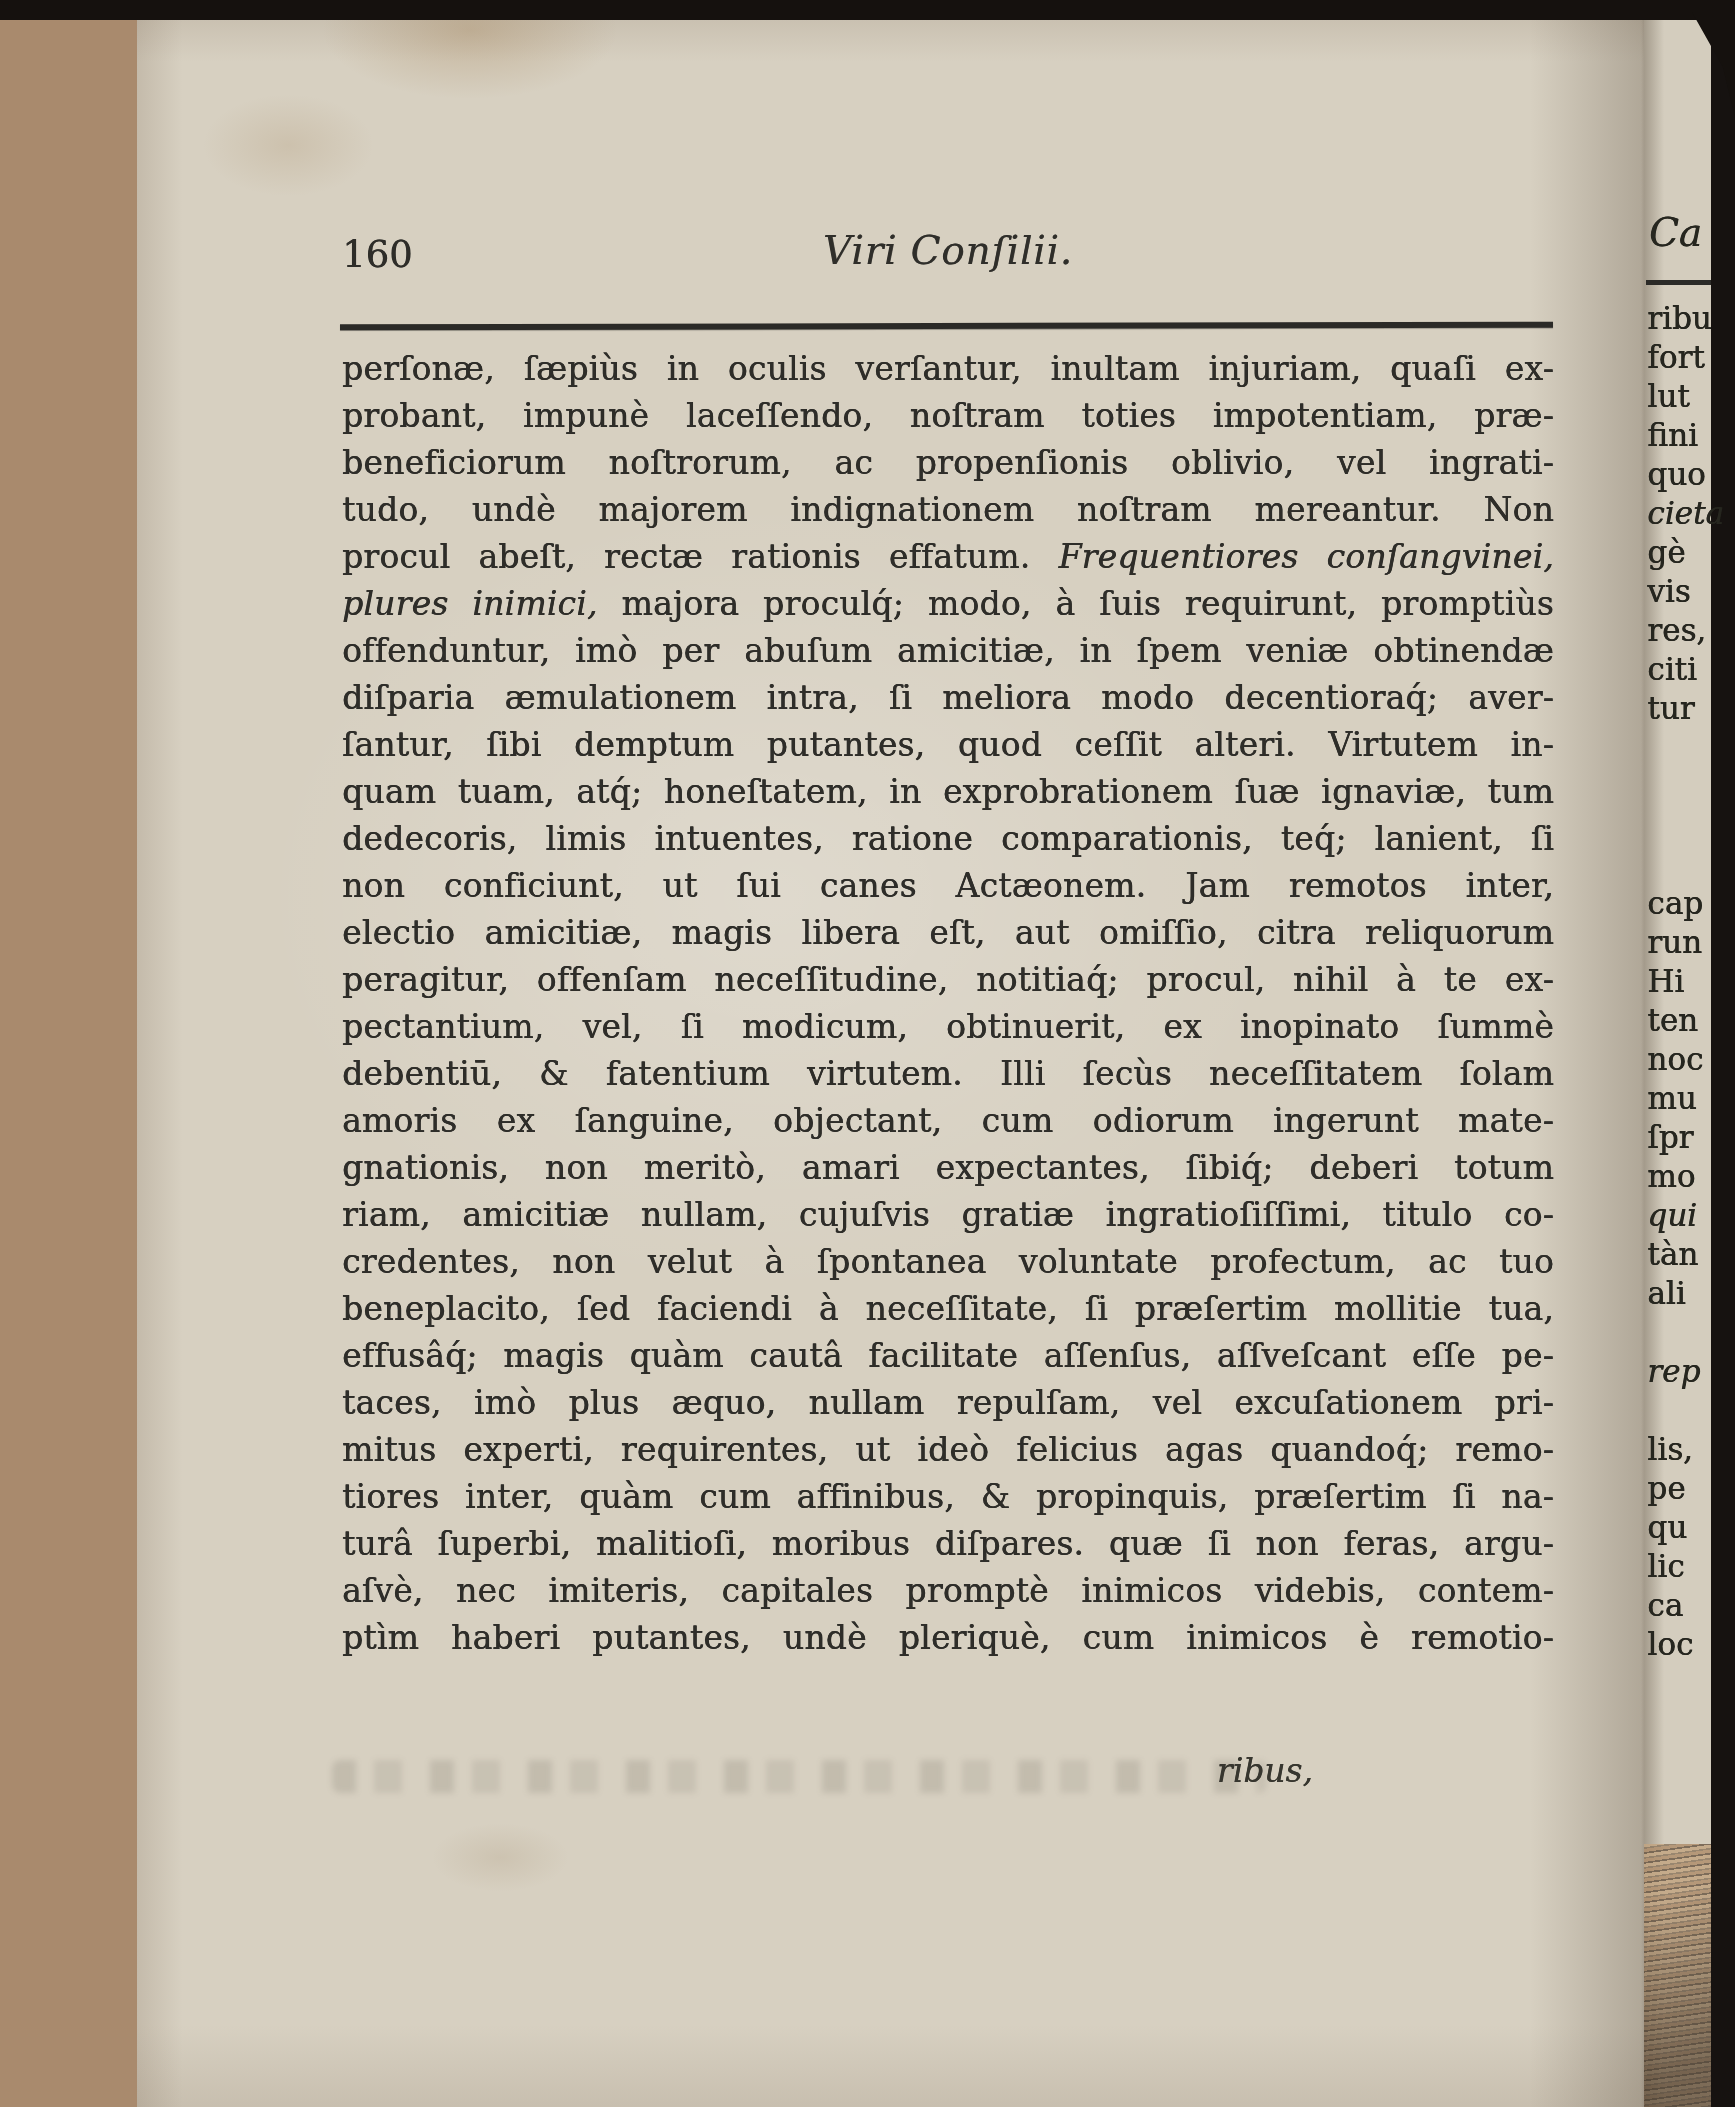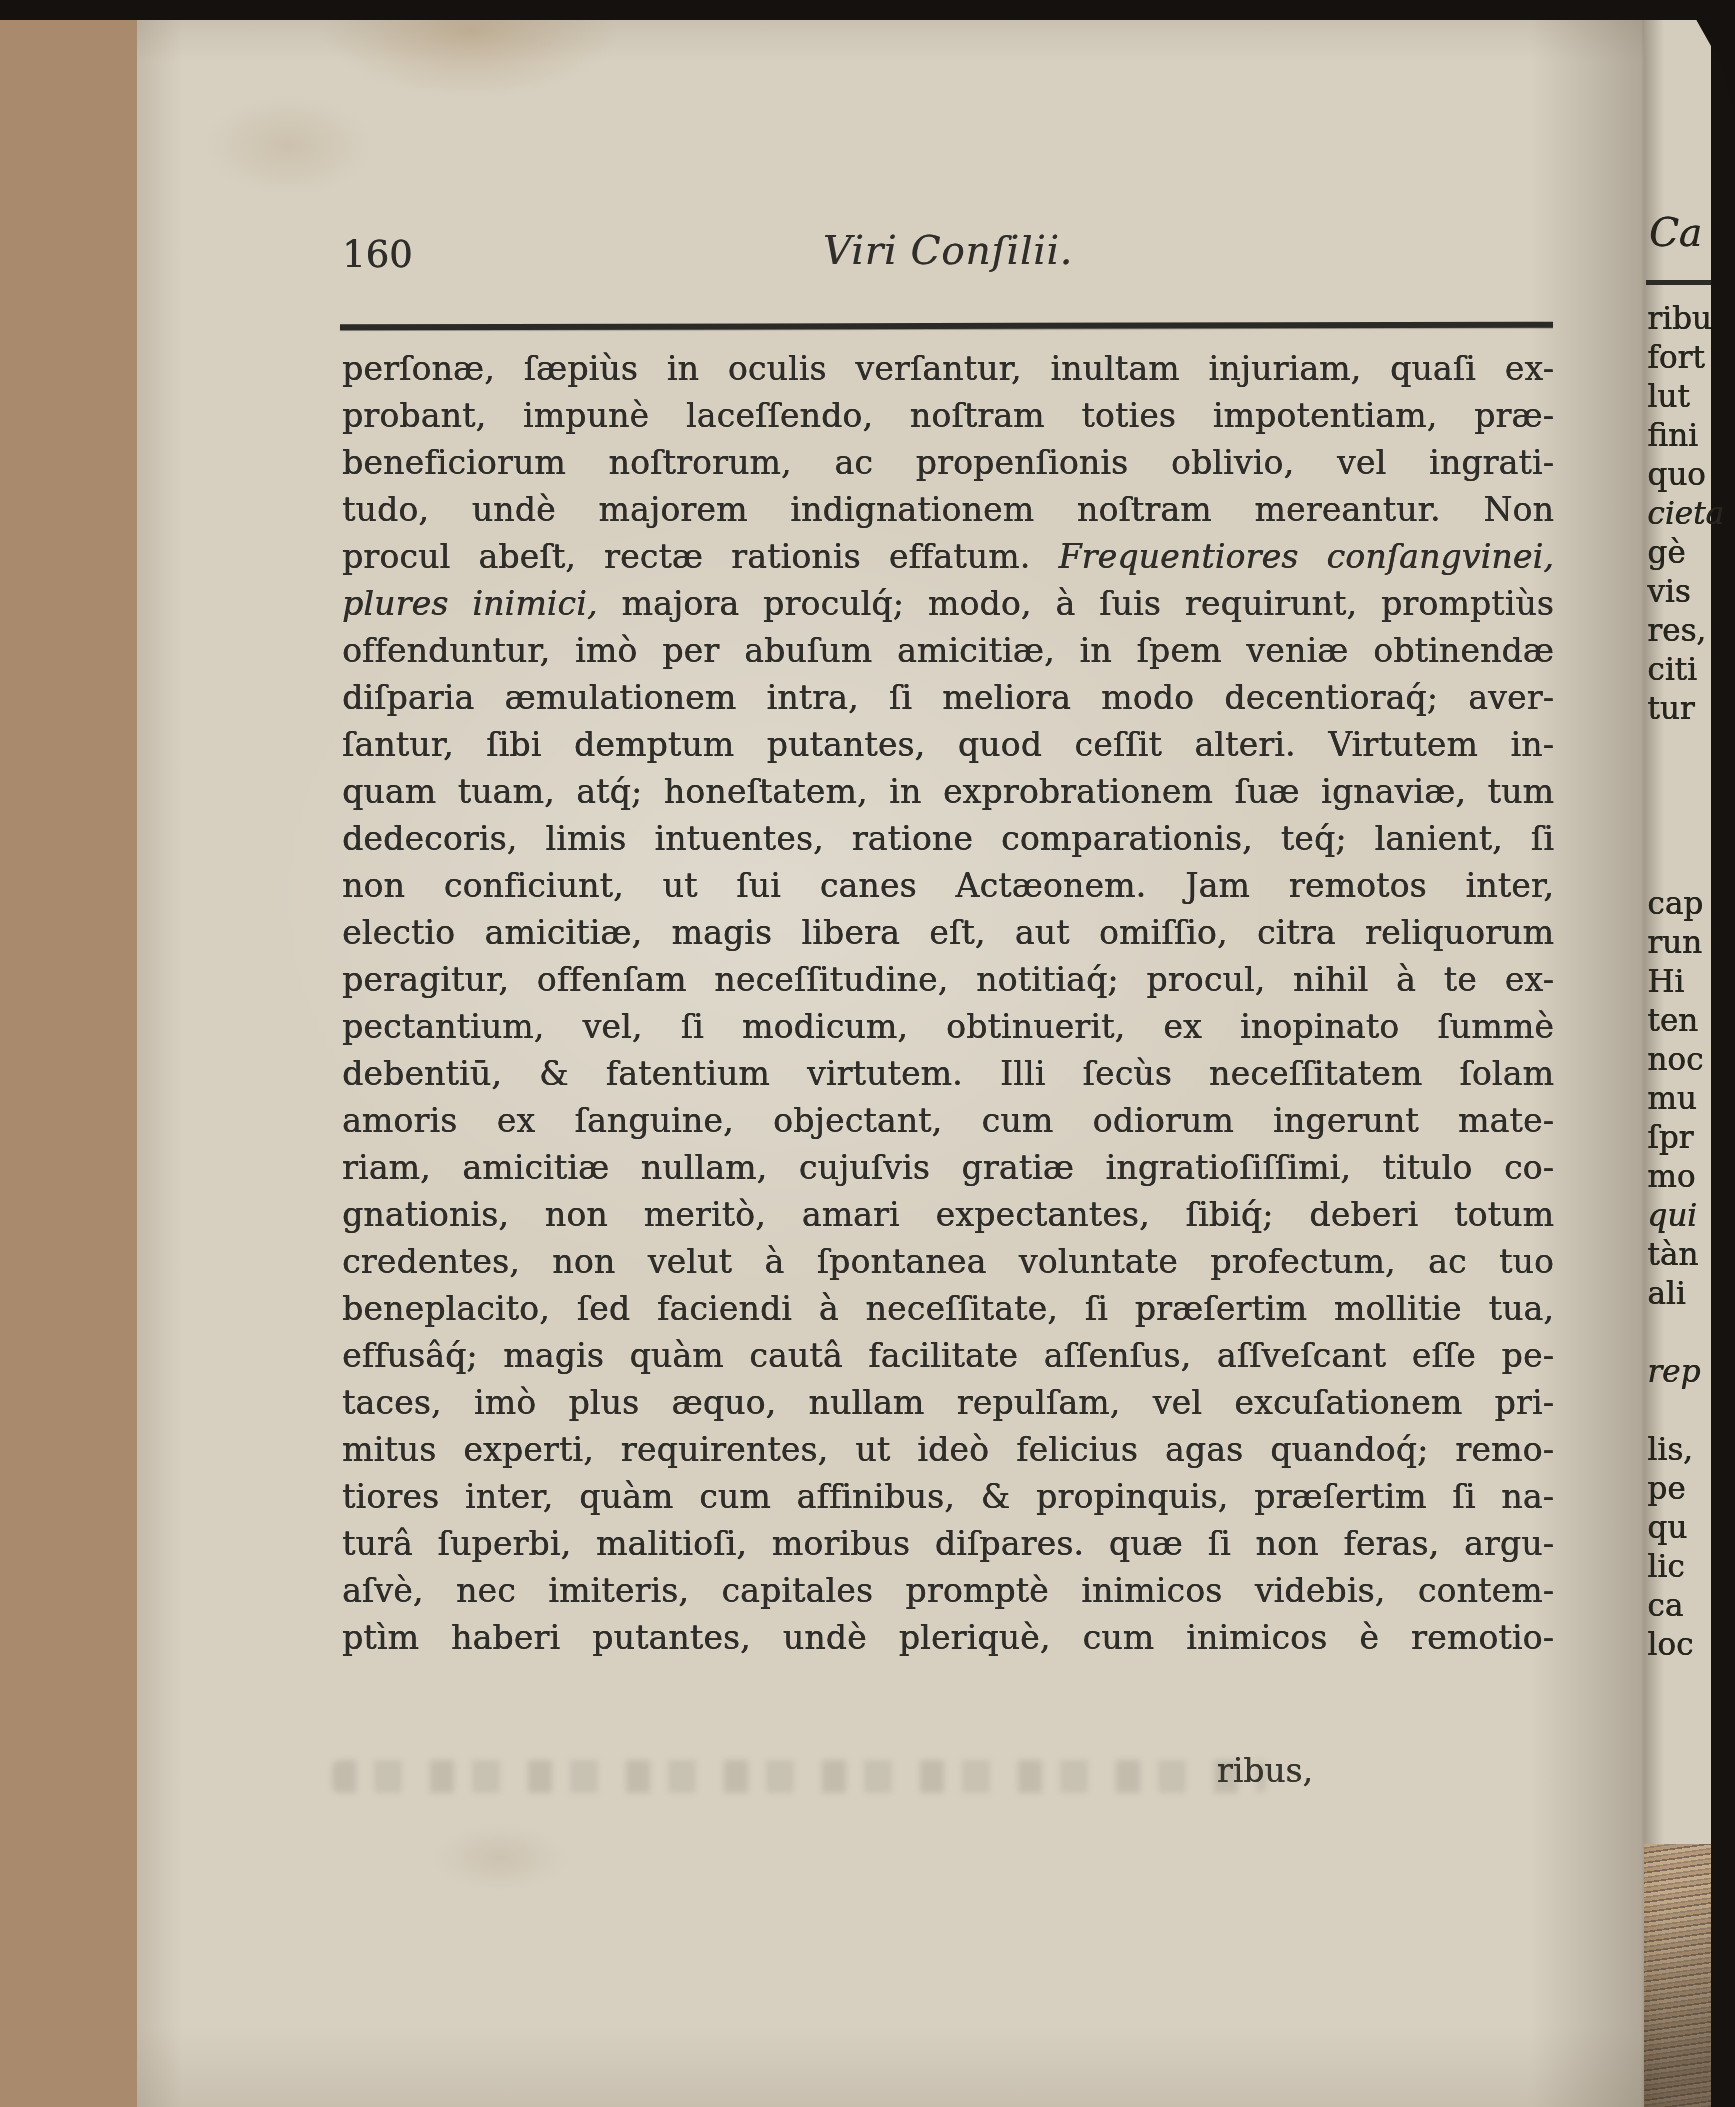--- a/index.html
+++ b/index.html
@@ -54,21 +54,21 @@
   
   .text-block{position:absolute;left:205px;top:325px;width:1212px;color:#2e2d29;}
   .tline{height:47px;line-height:47px;font-size:33px;
     text-align:justify;text-align-last:justify;white-space:nowrap;
     letter-spacing:0.2px;word-spacing:1.6px;
     text-shadow:0.4px 0 0 currentColor, 0 0.3px 0.4px rgba(30,30,28,0.35);}
   .it{font-style:italic;}
   .catchword{position:absolute;left:205px;top:1731px;width:1212px;text-align:right;
     padding-right:0;box-sizing:border-box;font-size:33px;color:#37362f;
     text-shadow:0.3px 0 0 currentColor;}
-  .catchword span{margin-right:241px;display:inline-block;}
+  .catchword span{margin-right:241px;display:inline-block;font-style:italic;}
   .show-through{position:absolute;left:195px;top:1740px;width:935px;height:33px;
     background:repeating-linear-gradient(90deg, rgba(92,86,74,0.30) 0 24.4px, rgba(0,0,0,0) 24.4px 42px, rgba(92,86,74,0.22) 42px 70px, rgba(0,0,0,0) 70px 98px);
     filter:blur(3.3px);opacity:.55;border-radius:8.1px;}
 
   
   .right-header{position:absolute;left:4.9px;top:210px;font-style:italic;font-size:39px;color:#26261f;
     text-shadow:0.5px 0 0 currentColor;}
   .right-rule{position:absolute;left:1.6px;top:280px;width:65px;height:4.9px;background:#2b2a27;}
   .right-fragments{position:absolute;left:3.3px;top:299px;width:63px;color:#26261f;}
   .frag{height:39px;line-height:39px;font-size:31px;white-space:nowrap;overflow:visible;
@@ -97,22 +97,22 @@
         <div class="tline"><span>diſparia æmulationem intra, ſi meliora modo decentioraq́; aver-</span></div>
         <div class="tline"><span>ſantur, ſibi demptum putantes, quod ceſſit alteri.  Virtutem in-</span></div>
         <div class="tline"><span>quam tuam, atq́; honeſtatem, in exprobrationem ſuæ ignaviæ, tum</span></div>
         <div class="tline"><span>dedecoris, limis intuentes, ratione comparationis, teq́; lanient, ſi</span></div>
         <div class="tline"><span>non conficiunt, ut ſui canes Actæonem.  Jam remotos inter,</span></div>
         <div class="tline"><span>electio amicitiæ, magis libera eſt, aut omiſſio, citra reliquorum</span></div>
         <div class="tline"><span>peragitur, offenſam neceſſitudine, notitiaq́; procul, nihil à te ex-</span></div>
         <div class="tline"><span>pectantium, vel, ſi modicum, obtinuerit, ex inopinato ſummè</span></div>
         <div class="tline"><span>debentiū, &amp; fatentium virtutem.  Illi ſecùs neceſſitatem ſolam</span></div>
         <div class="tline"><span>amoris ex ſanguine, objectant, cum odiorum ingerunt mate-</span></div>
+        <div class="tline"><span>gnationis, non meritò, amari expectantes, ſibiq́; deberi totum</span></div>
         <div class="tline"><span>riam, amicitiæ nullam, cujuſvis gratiæ ingratioſiſſimi, titulo co-</span></div>
-        <div class="tline"><span>gnationis, non meritò, amari expectantes, ſibiq́; deberi totum</span></div>
         <div class="tline"><span>credentes, non velut à ſpontanea voluntate profectum, ac tuo</span></div>
         <div class="tline"><span>beneplacito, ſed faciendi à neceſſitate, ſi præſertim mollitie tua,</span></div>
         <div class="tline"><span>effusâq́; magis quàm cautâ facilitate aſſenſus, aſſveſcant eſſe pe-</span></div>
         <div class="tline"><span>taces, imò plus æquo, nullam repulſam, vel excuſationem pri-</span></div>
         <div class="tline"><span>mitus experti, requirentes, ut ideò felicius agas quandoq́; remo-</span></div>
         <div class="tline"><span>tiores inter, quàm cum affinibus, &amp; propinquis, præſertim ſi na-</span></div>
         <div class="tline"><span>turâ ſuperbi, malitioſi, moribus diſpares. quæ ſi non feras, argu-</span></div>
         <div class="tline"><span>aſvè, nec imiteris, capitales promptè inimicos videbis, contem-</span></div>
         <div class="tline"><span>ptìm haberi putantes, undè pleriquè, cum inimicos è remotio-</span></div>
       </div>

